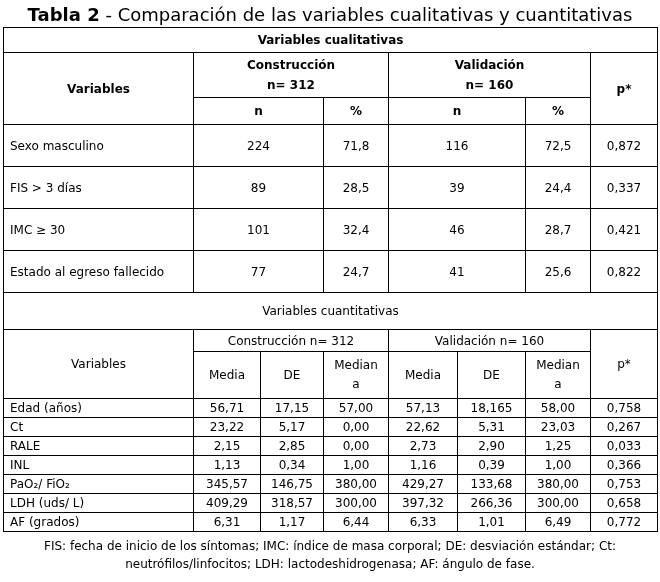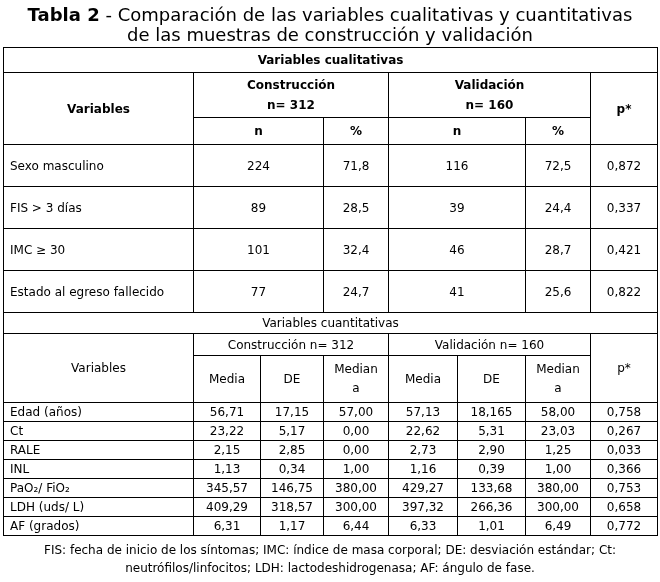--- a/index.html
+++ b/index.html
@@ -37,21 +37,21 @@
     overflow: hidden;
   }
   td.left {
     text-align: left;
     padding-left: 6px;
   }
   tr.h-sec-q  { height: 25px; }
   tr.h-qhead1 { height: 45px; }
   tr.h-qhead2 { height: 27px; }
   tr.h-qrow   { height: 42px; }
-  tr.h-sec-c  { height: 21px; }
+  tr.h-sec-c  { height: 37px; }
   tr.h-chead1 { height: 22px; }
   tr.h-chead2 { height: 47px; }
   tr.h-crow   { height: 18px; }
   .two-line div { line-height: 20px; }
   th.wrap {
     word-break: break-all;
     padding-left: 8px;
     padding-right: 8px;
     line-height: 19px;
   }
@@ -60,21 +60,20 @@
     font-size: 12px;
     line-height: 18px;
     margin-top: 5px;
   }
 </style>
 </head>
 <body>
 
 <div class="title">
   <div><span class="b">Tabla 2</span> <span>- Comparación de las variables cualitativas y cuantitativas</span></div>
-  <div>de las muestras de construcción y validación</div>
 </div>
 
 <table>
   <colgroup>
     <col style="width:190px">
       <col style="width:67px">
       <col style="width:63px">
       <col style="width:65px">
     <col style="width:69px">
       <col style="width:68px">

